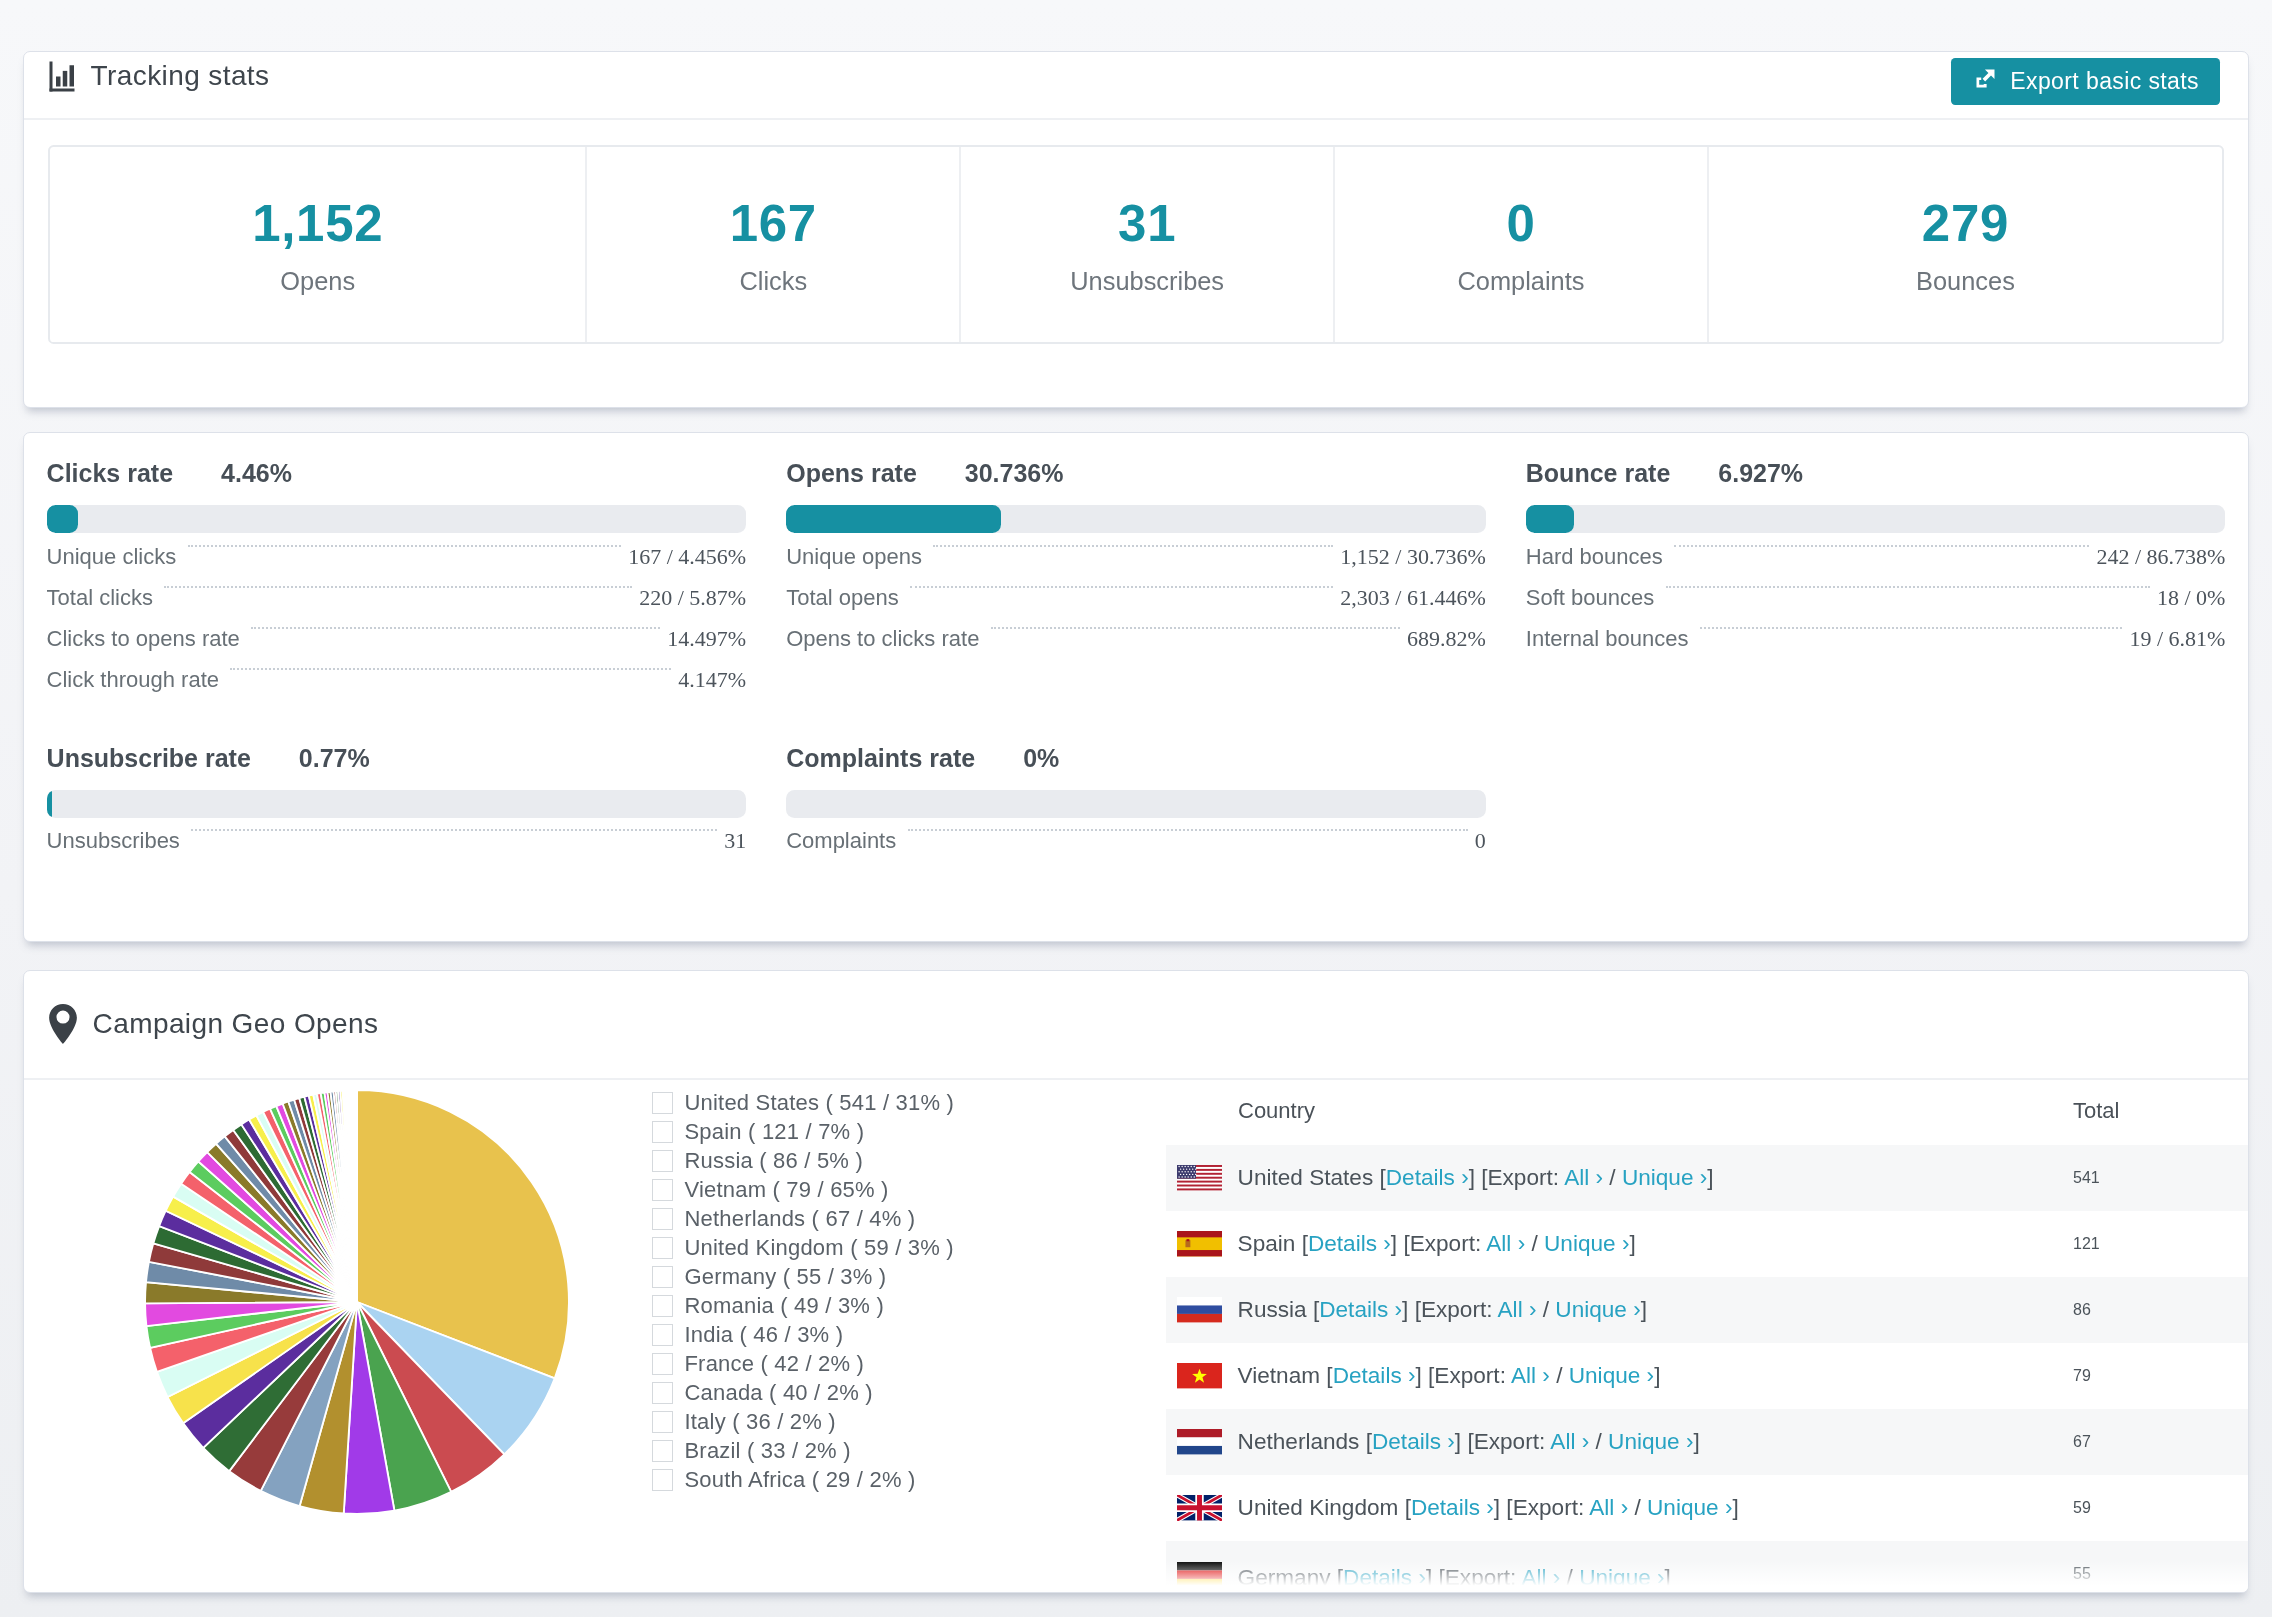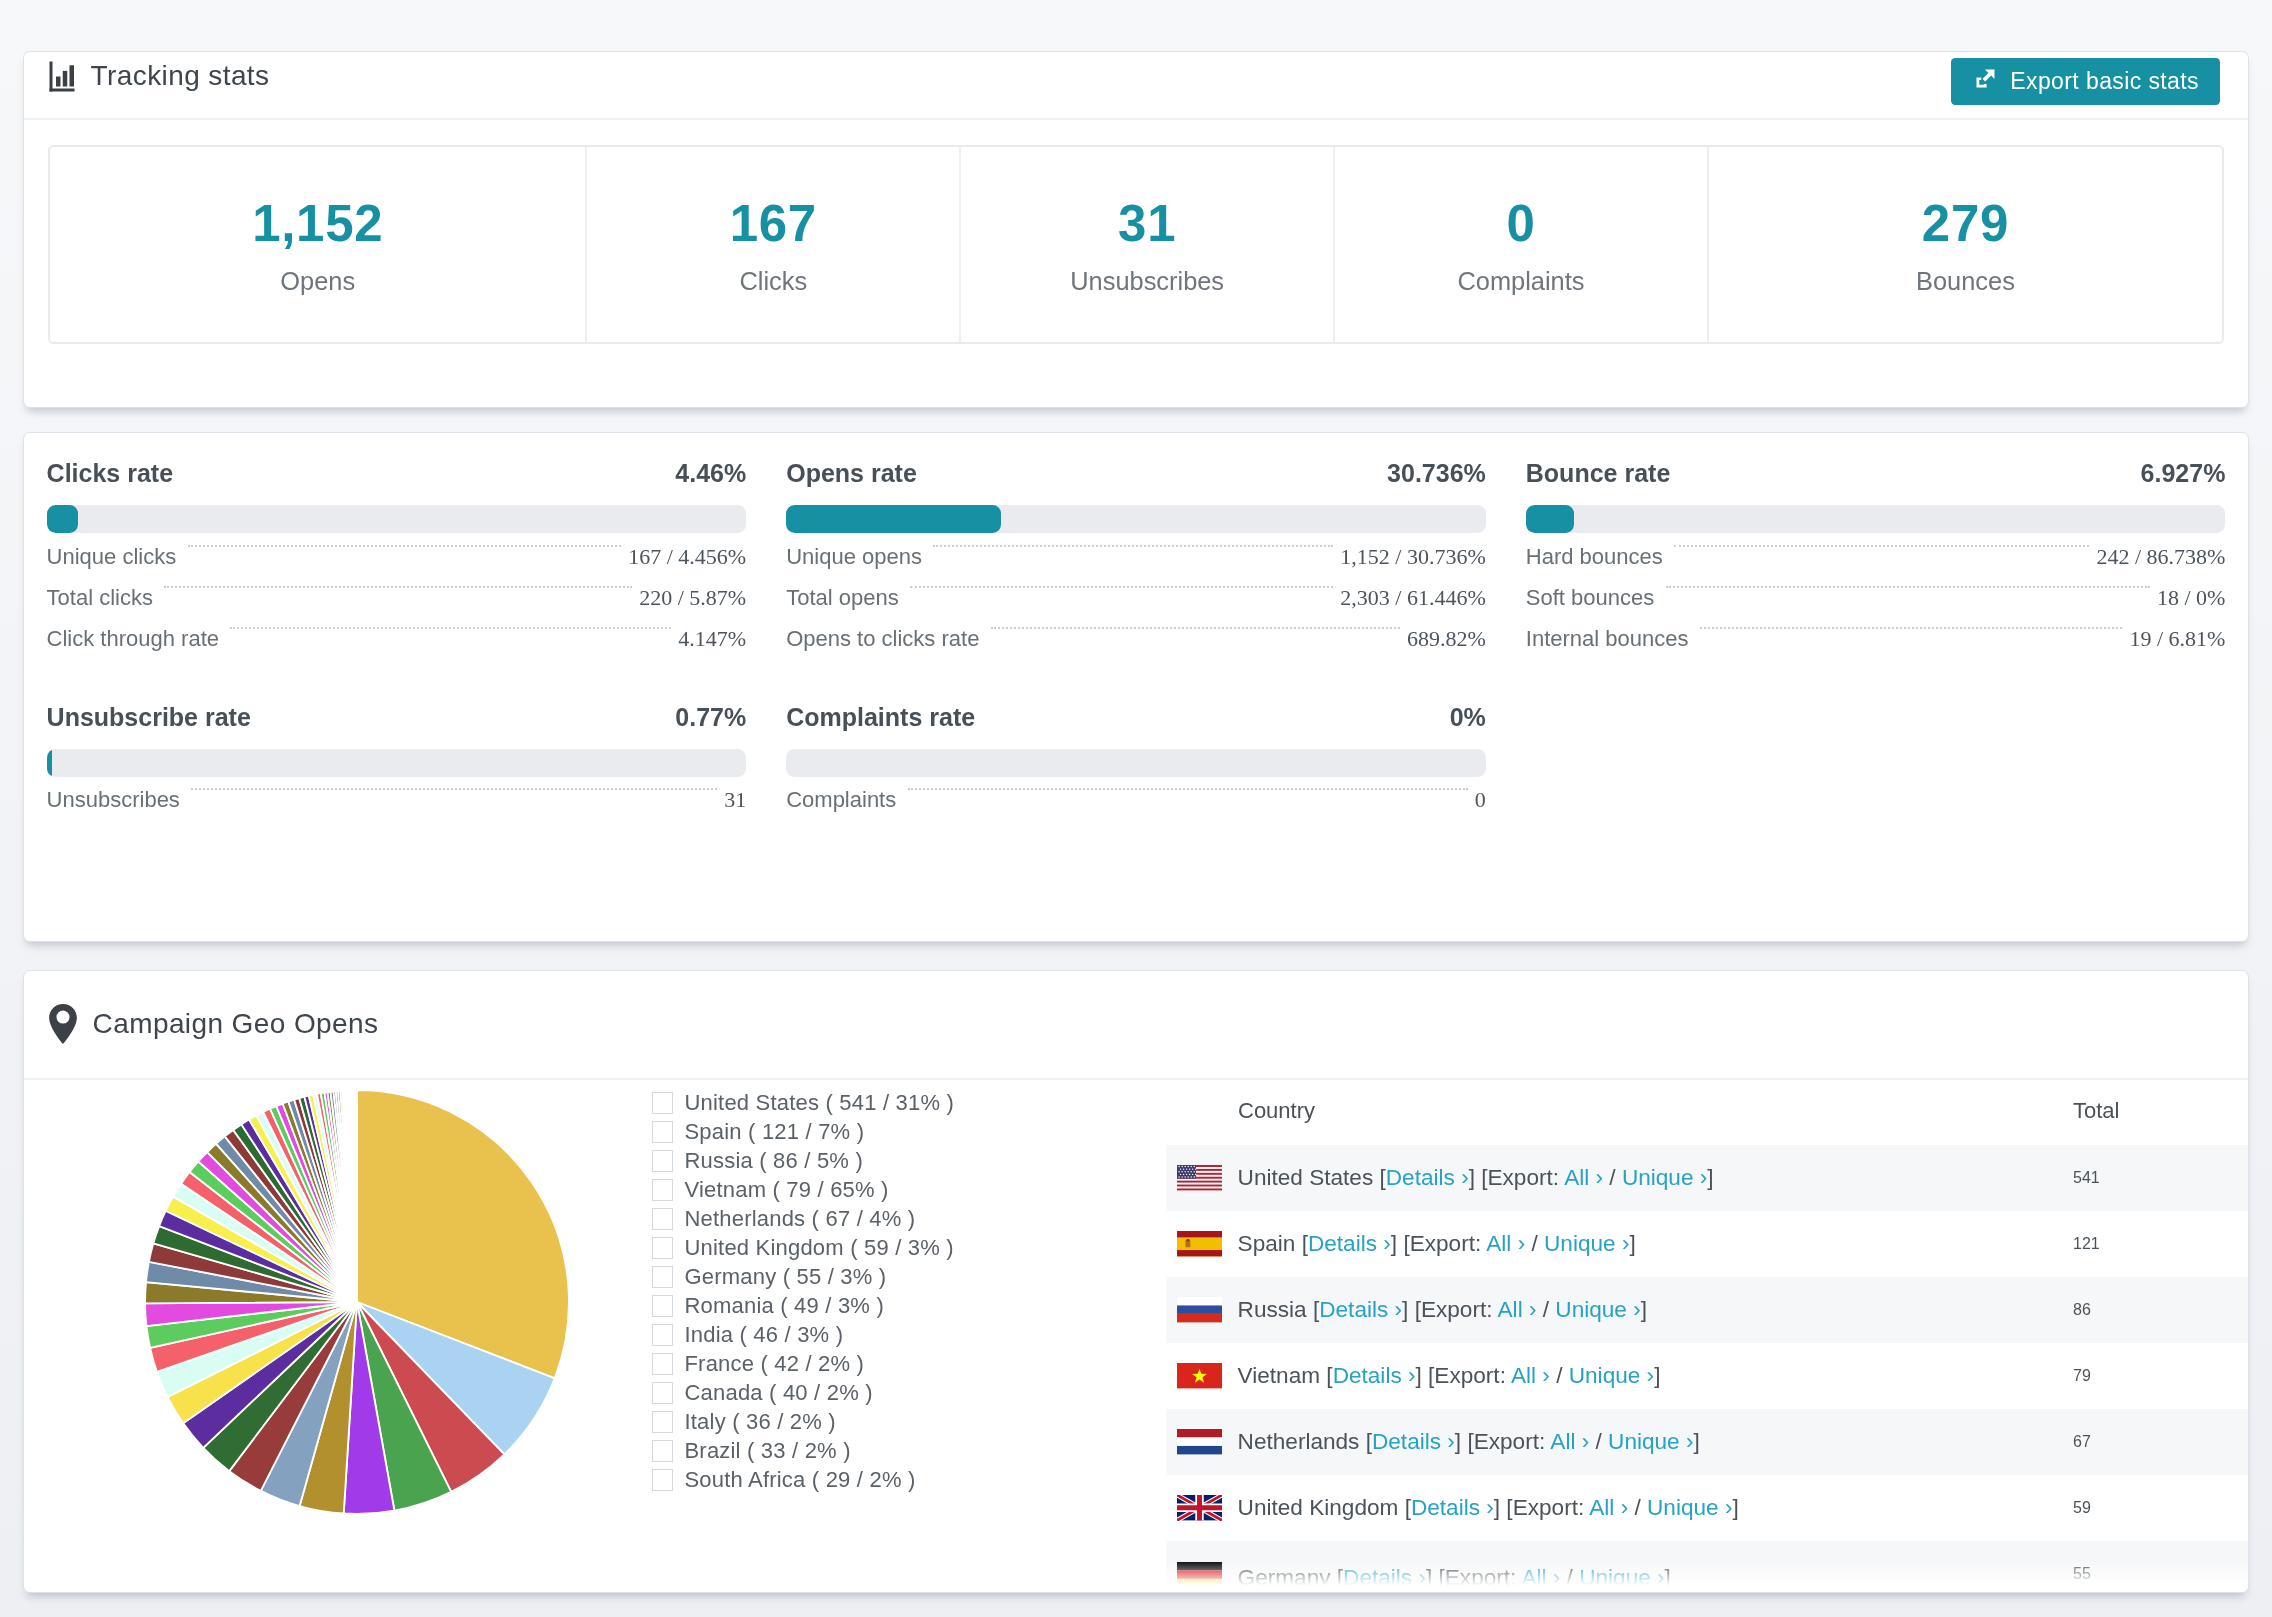--- a/index.html
+++ b/index.html
@@ -45,22 +45,22 @@
   .stat-cell:last-child{border-right:none;}
   .stat-cell:nth-child(1){flex:1.44;text-align:center;}
   .stat-cell:nth-child(2),.stat-cell:nth-child(3),.stat-cell:nth-child(4){flex:1;}
   .stat-cell:nth-child(5){flex:1.38;}
   .stat-value{font-size:51px;font-weight:700;color:#1690a2;letter-spacing:0.7px;}
   .stat-label{font-size:25.4px;color:#6e757c;}
 
   
   .rates-grid{padding:25.4px 22.6px 0 22.6px;display:grid;
     grid-template-columns:repeat(3,1fr);column-gap:40px;row-gap:34px;}
-  .rate-head{display:flex;justify-content:space-between;align-items:baseline;
-    font-size:25px;font-weight:700;color:#474f57;line-height:30px;}
+  .rate-head{display:flex;align-items:baseline;
+    font-size:25px;font-weight:700;color:#474f57;line-height:30px;gap:48px;}
   .rate-bar{margin-top:17px;height:28px;background:#e9ebef;border-radius:8.5px;overflow:hidden;}
   .rate-fill{height:100%;background:#1690a2;border-radius:8.5px;min-width:0;}
   .rate-rows{margin-top:11.3px;}
   .rate-row{display:flex;align-items:flex-start;height:41px;}
   .rate-row .lbl{font-size:22px;color:#687076;line-height:1.1;white-space:nowrap;}
   .rate-row .leader{flex:1;border-bottom:2.1px dotted #c8ced5;margin:0 7px 5.6px 11.3px;}
   .rate-row .val{font-size:22px;color:#4c545c;line-height:1.1;white-space:nowrap;font-family:Liberation Serif, serif;}
 
   
   .geo-body{position:relative;height:514px;}
@@ -153,20 +153,25 @@
           <div class="rate-rows">
             <div class="rate-row">
               <span class="lbl">Unique clicks</span>
               <span class="leader"></span>
               <span class="val">167 / 4.456%</span>
             </div>
             <div class="rate-row">
               <span class="lbl">Total clicks</span>
               <span class="leader"></span>
               <span class="val">220 / 5.87%</span>
+            </div>
+            <div class="rate-row">
+              <span class="lbl">Clicks to opens rate</span>
+              <span class="leader"></span>
+              <span class="val">14.497%</span>
             </div>
             <div class="rate-row">
               <span class="lbl">Click through rate</span>
               <span class="leader"></span>
               <span class="val">4.147%</span>
             </div>
           </div>
         </div>
         <div class="rate-block">
           <div class="rate-head">

